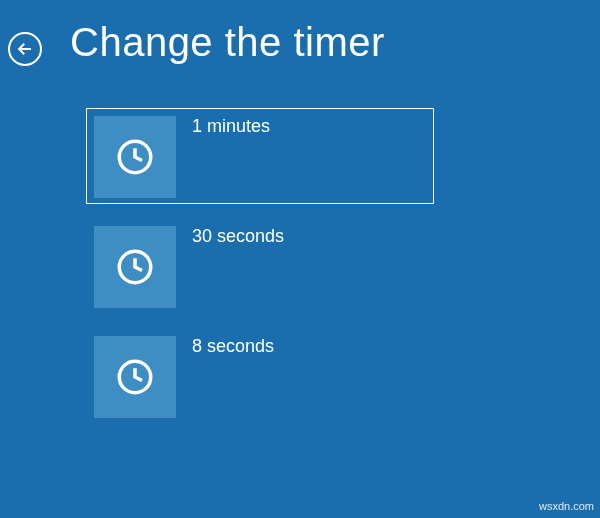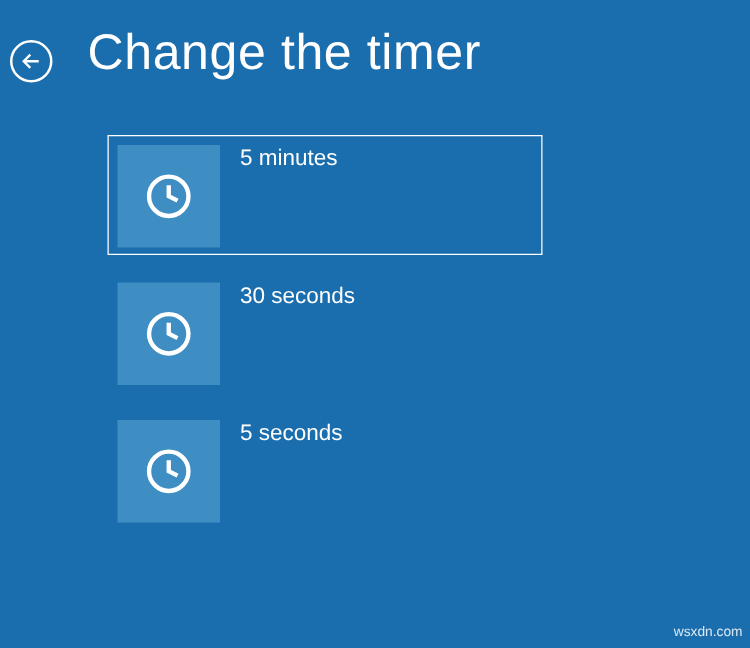--- a/index.html
+++ b/index.html
@@ -113,39 +113,39 @@
 
   <div class="options">
 
     <div class="option selected">
       <div class="tile">
         <svg viewBox="0 0 24 24" fill="none" stroke="#ffffff" stroke-width="2">
           <circle cx="12" cy="12" r="9"></circle>
           <polyline points="12 7 12 12 16 14"></polyline>
         </svg>
       </div>
-      <div class="option-label">5 minutes</div>
+      <div class="option-label">1 minutes</div>
     </div>
 
     <div class="option">
       <div class="tile">
         <svg viewBox="0 0 24 24" fill="none" stroke="#ffffff" stroke-width="2">
           <circle cx="12" cy="12" r="9"></circle>
           <polyline points="12 7 12 12 16 14"></polyline>
         </svg>
       </div>
       <div class="option-label">30 seconds</div>
     </div>
 
     <div class="option">
       <div class="tile">
         <svg viewBox="0 0 24 24" fill="none" stroke="#ffffff" stroke-width="2">
           <circle cx="12" cy="12" r="9"></circle>
           <polyline points="12 7 12 12 16 14"></polyline>
         </svg>
       </div>
-      <div class="option-label">5 seconds</div>
+      <div class="option-label">8 seconds</div>
     </div>
 
   </div>
 </div>
 
 <div class="watermark">wsxdn.com</div>
 
 </body></html>

